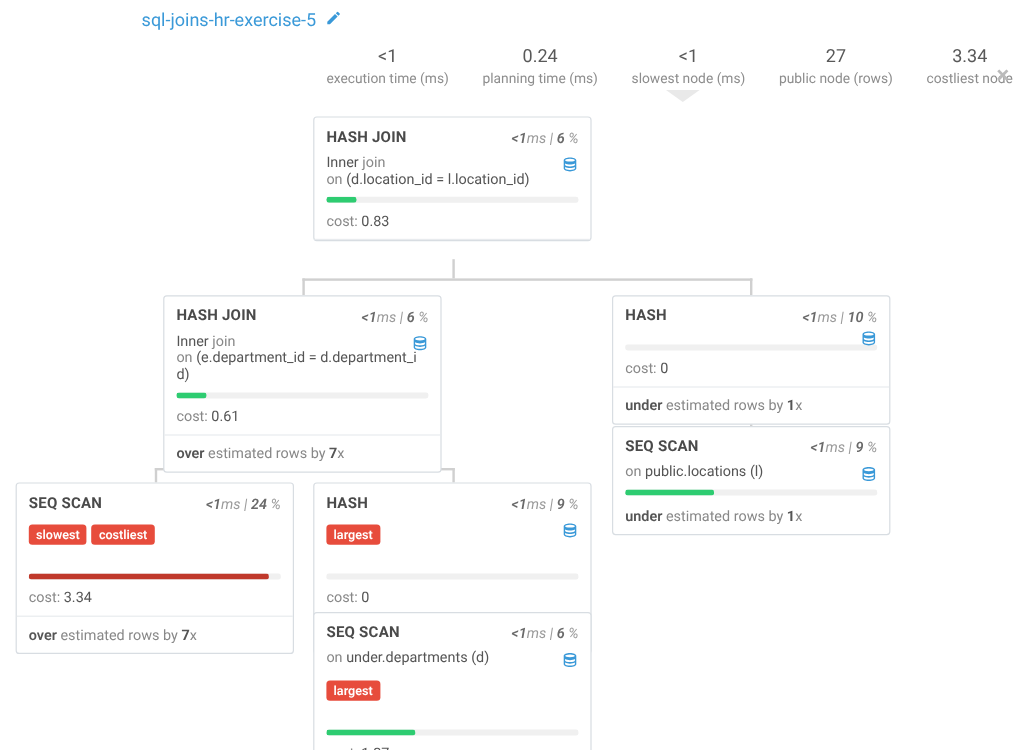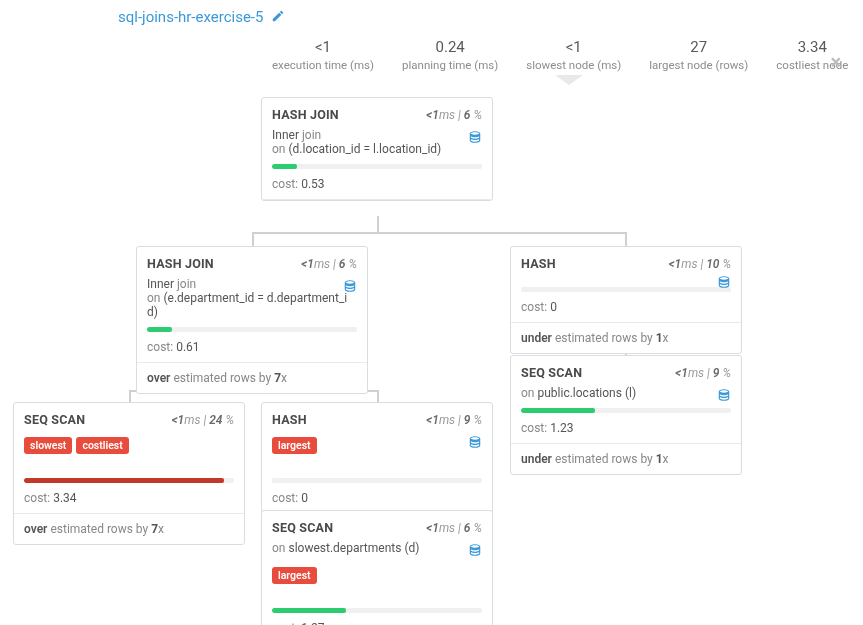--- a/index.html
+++ b/index.html
@@ -178,21 +178,21 @@
     <div class="stat">
       <div class="val">0.24</div>
       <div class="lbl">planning time (ms)</div>
     </div>
     <div class="stat">
       <div class="val">&lt;1</div>
       <div class="lbl">slowest node (ms)</div>
     </div>
     <div class="stat">
       <div class="val">27</div>
-      <div class="lbl">largest node (rows)</div>
+      <div class="lbl">public node (rows)</div>
     </div>
     <div class="stat">
       <div class="val">3.34</div>
       <div class="lbl">costliest node</div>
     </div>
   </div>
 
   <div class="close-x">×</div>
   <div class="pointer-down"></div>
 
@@ -227,21 +227,21 @@
               <path d="M12 2C7 2 3 3.79 3 6v12c0 2.21 4 4 9 4s9-1.79 9-4V6c0-2.21-4-4-9-4zm0 2c4.42 0 7 1.28 7 2s-2.58 2-7 2-7-1.28-7-2 2.58-2 7-2zm7 13.98C18.72 18.72 15.92 20 12 20s-6.72-1.28-7-2.02V15.6c1.75 1.07 4.5 1.65 7 1.65s5.25-.58 7-1.65v2.38zm0-5C18.72 13.72 15.92 15 12 15s-6.72-1.28-7-2.02V10.6c1.75 1.07 4.5 1.65 7 1.65s5.25-.58 7-1.65v2.38z"></path>
             </svg>
         </span>
       </div>
       <div class="bar-wrap">
         <div class="bar-track">
             <div class="bar-fill" style="width:12%; background:#2ecc71;"></div>
           </div>
       </div>
       <div class="cost-row">
-        <span>cost:</span> <span class="dark">0.53</span>
+        <span>cost:</span> <span class="dark">0.83</span>
       </div>
     </div>
 
     <div class="node" style="left:136px; top:246px;">
       <div class="head">
         <span class="name">HASH JOIN</span>
         <span class="meta">
           <b>&lt;1</b><span>ms</span> | <b>6</b> %
         </span>
       </div>
@@ -307,23 +307,20 @@
           <svg viewBox="0 0 24 24">
               <path d="M12 2C7 2 3 3.79 3 6v12c0 2.21 4 4 9 4s9-1.79 9-4V6c0-2.21-4-4-9-4zm0 2c4.42 0 7 1.28 7 2s-2.58 2-7 2-7-1.28-7-2 2.58-2 7-2zm7 13.98C18.72 18.72 15.92 20 12 20s-6.72-1.28-7-2.02V15.6c1.75 1.07 4.5 1.65 7 1.65s5.25-.58 7-1.65v2.38zm0-5C18.72 13.72 15.92 15 12 15s-6.72-1.28-7-2.02V10.6c1.75 1.07 4.5 1.65 7 1.65s5.25-.58 7-1.65v2.38z"></path>
             </svg>
         </span>
       </div>
       <div class="bar-wrap">
         <div class="bar-track">
             <div class="bar-fill" style="width:35%; background:#2ecc71;"></div>
           </div>
       </div>
-      <div class="cost-row">
-        <span>cost:</span> <span class="dark">1.23</span>
-      </div>
       <div class="est-row">
         <span class="dark">under</span><span> estimated rows by </span><b>1</b><span>x</span>
       </div>
     </div>
 
     <div class="node" style="left:13px; top:402px;">
       <div class="head">
         <span class="name">SEQ SCAN</span>
         <span class="meta">
           <b>&lt;1</b><span>ms</span> | <b>24</b> %
@@ -377,21 +374,21 @@
     </div>
 
     <div class="node" style="left:261px; top:510px;">
       <div class="head">
         <span class="name">SEQ SCAN</span>
         <span class="meta">
           <b>&lt;1</b><span>ms</span> | <b>6</b> %
         </span>
       </div>
       <div class="sub">
-        <span>on</span> <span class="dark">slowest.departments (d)</span>
+        <span>on</span> <span class="dark">under.departments (d)</span>
         <span class="db-icon">
           <svg viewBox="0 0 24 24">
               <path d="M12 2C7 2 3 3.79 3 6v12c0 2.21 4 4 9 4s9-1.79 9-4V6c0-2.21-4-4-9-4zm0 2c4.42 0 7 1.28 7 2s-2.58 2-7 2-7-1.28-7-2 2.58-2 7-2zm7 13.98C18.72 18.72 15.92 20 12 20s-6.72-1.28-7-2.02V15.6c1.75 1.07 4.5 1.65 7 1.65s5.25-.58 7-1.65v2.38zm0-5C18.72 13.72 15.92 15 12 15s-6.72-1.28-7-2.02V10.6c1.75 1.07 4.5 1.65 7 1.65s5.25-.58 7-1.65v2.38z"></path>
             </svg>
         </span>
       </div>
       <div class="tags">
         <span class="tag">largest</span>
       </div>
       <div class="bar-wrap">

